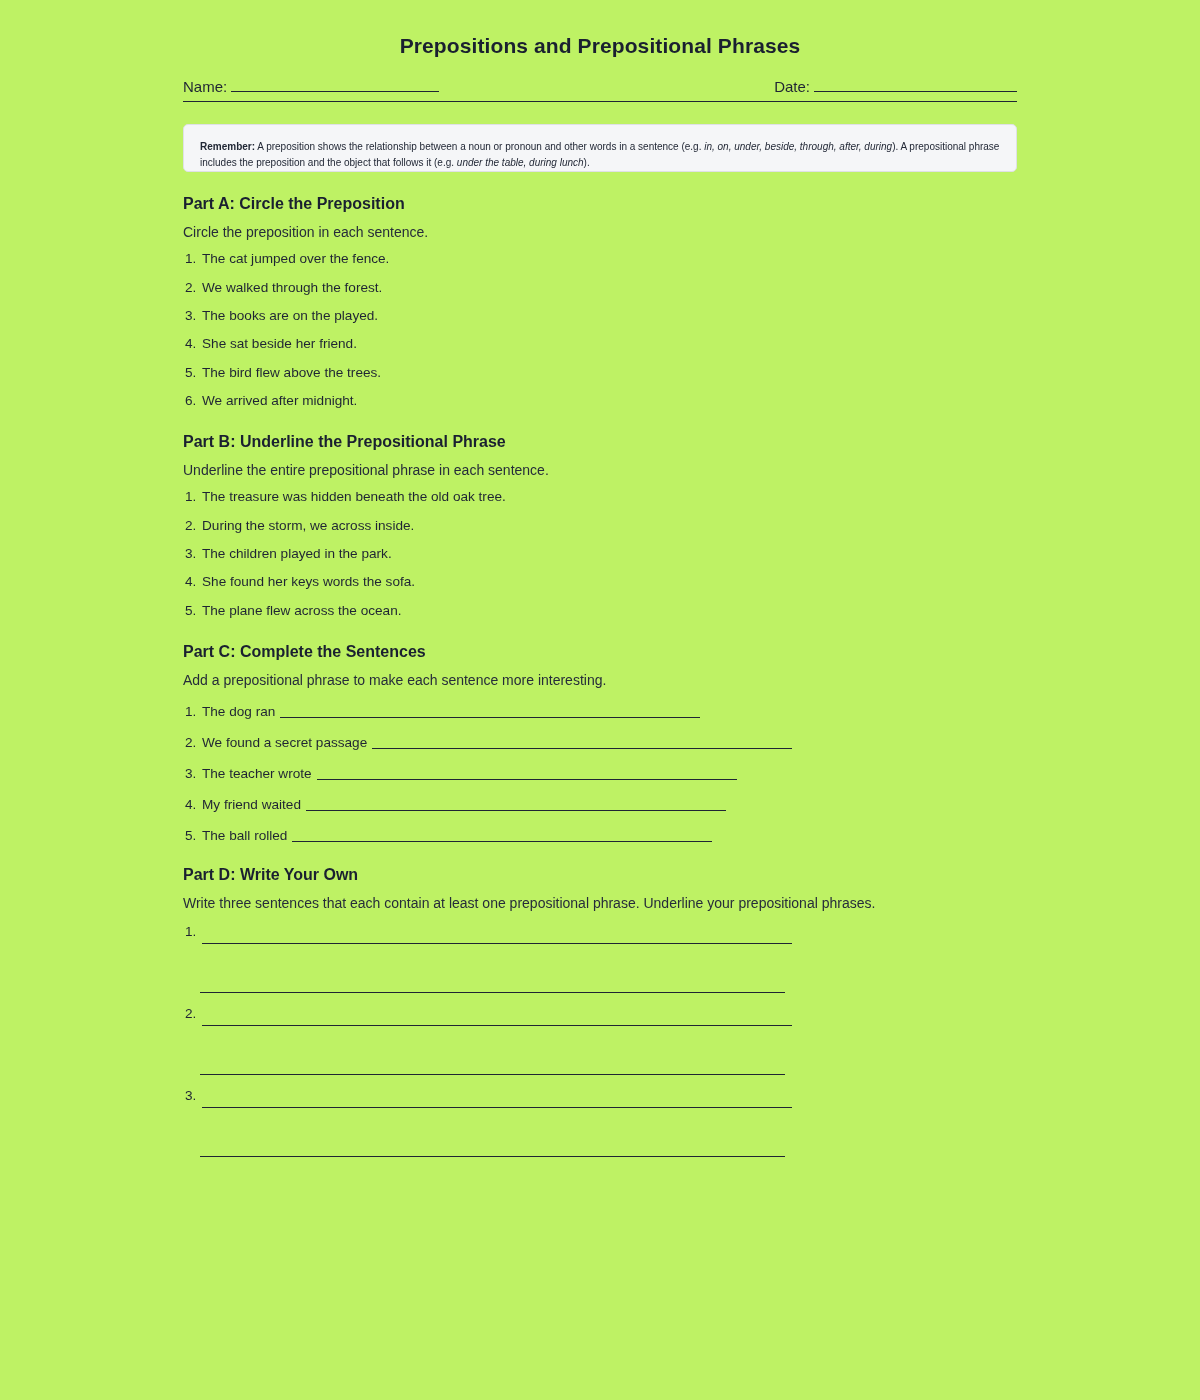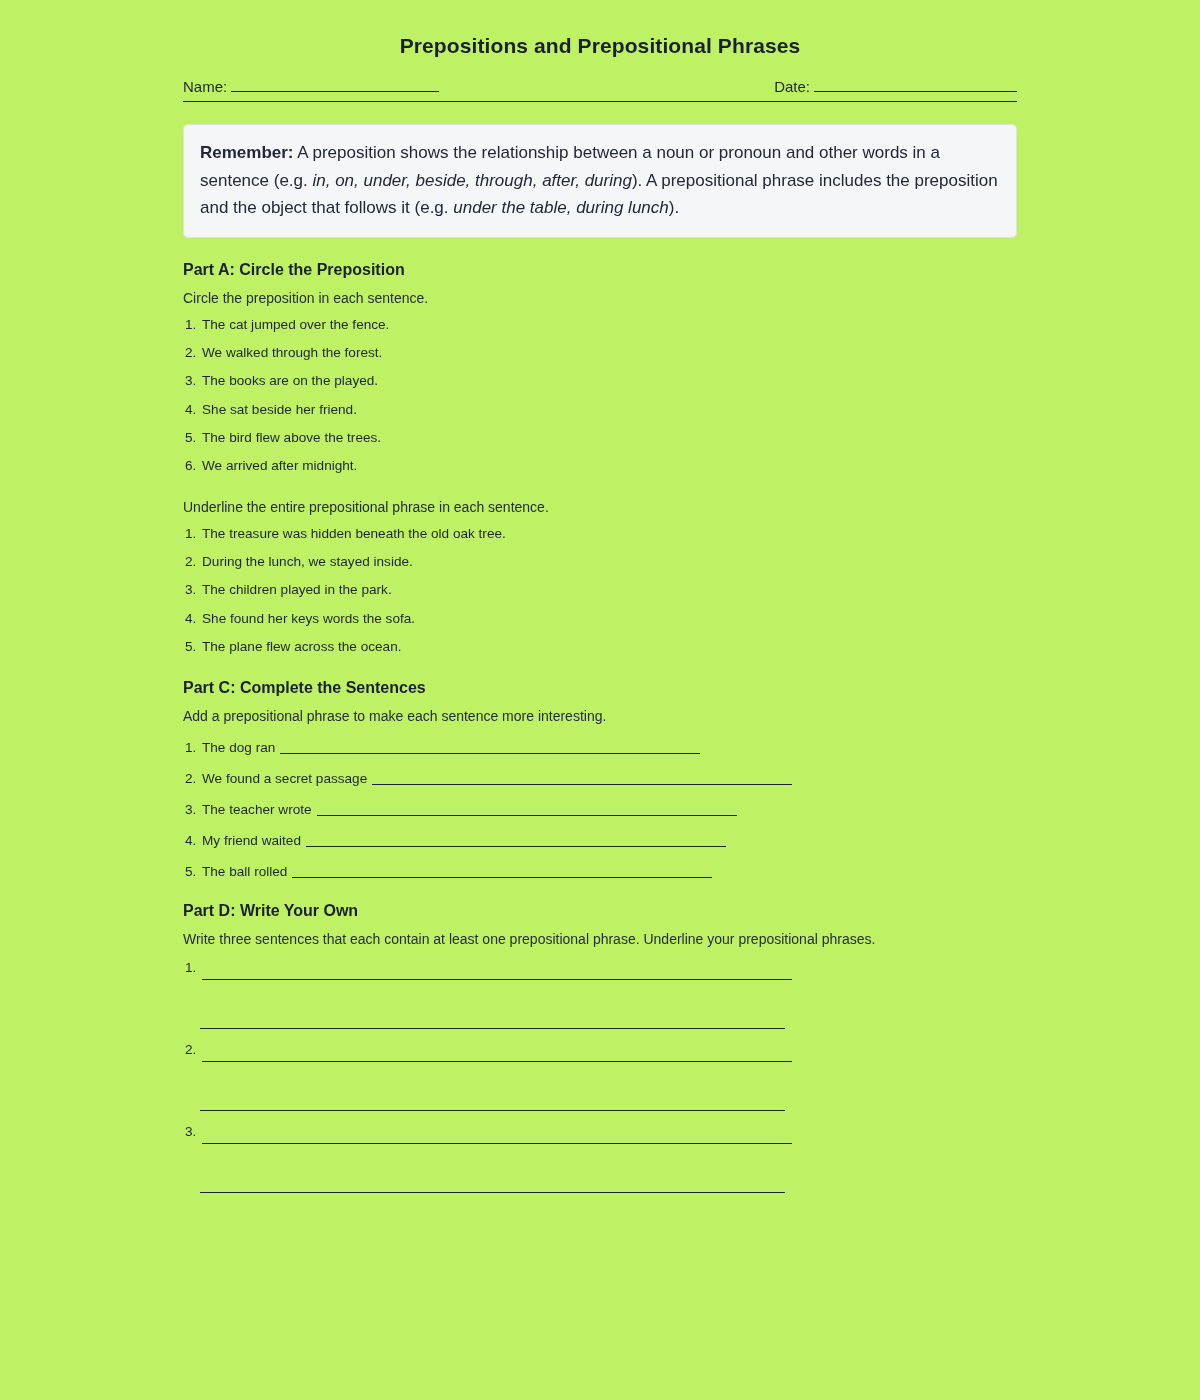--- a/index.html
+++ b/index.html
@@ -66,22 +66,22 @@
     margin: 6px 0 0 0;
     width: 834px;
   }
 
   
   .remember-box {
     margin-top: 22px;
     background: #f5f6f8;
     border: 1px solid #dfe1e6;
     border-radius: 5px;
-    padding: 14px 16px 15px 16px;
-    font-size: 17px;
+    padding: 14px 16px 0 16px;
+    font-size: 10px;
     line-height: 1.62;
     color: #222836;
   }
   .remember-box b { font-weight: bold; }
   .remember-box i { font-style: italic; }
 
   
   .section { margin-top: 23px; }
   .section-title {
     font-size: 16px;
@@ -194,24 +194,25 @@
         <li><span class="num">1.</span><span>The cat jumped over the fence.</span></li>
         <li><span class="num">2.</span><span>We walked through the forest.</span></li>
         <li><span class="num">3.</span><span>The books are on the played.</span></li>
         <li><span class="num">4.</span><span>She sat beside her friend.</span></li>
         <li><span class="num">5.</span><span>The bird flew above the trees.</span></li>
         <li><span class="num">6.</span><span>We arrived after midnight.</span></li>
       </ol>
     </div>
 
     <div class="section">
+      <h2 class="section-title">Part B: Underline the Prepositional Phrase</h2>
       <p class="section-instruction">Underline the entire prepositional phrase in each sentence.</p>
       <ol class="qlist">
         <li><span class="num">1.</span><span>The treasure was hidden beneath the old oak tree.</span></li>
-        <li><span class="num">2.</span><span>During the lunch, we stayed inside.</span></li>
+        <li><span class="num">2.</span><span>During the storm, we across inside.</span></li>
         <li><span class="num">3.</span><span>The children played in the park.</span></li>
         <li><span class="num">4.</span><span>She found her keys words the sofa.</span></li>
         <li><span class="num">5.</span><span>The plane flew across the ocean.</span></li>
       </ol>
     </div>
 
     <div class="section">
       <h2 class="section-title">Part C: Complete the Sentences</h2>
       <p class="section-instruction">Add a prepositional phrase to make each sentence more interesting.</p>
       <ol class="fill-list">

